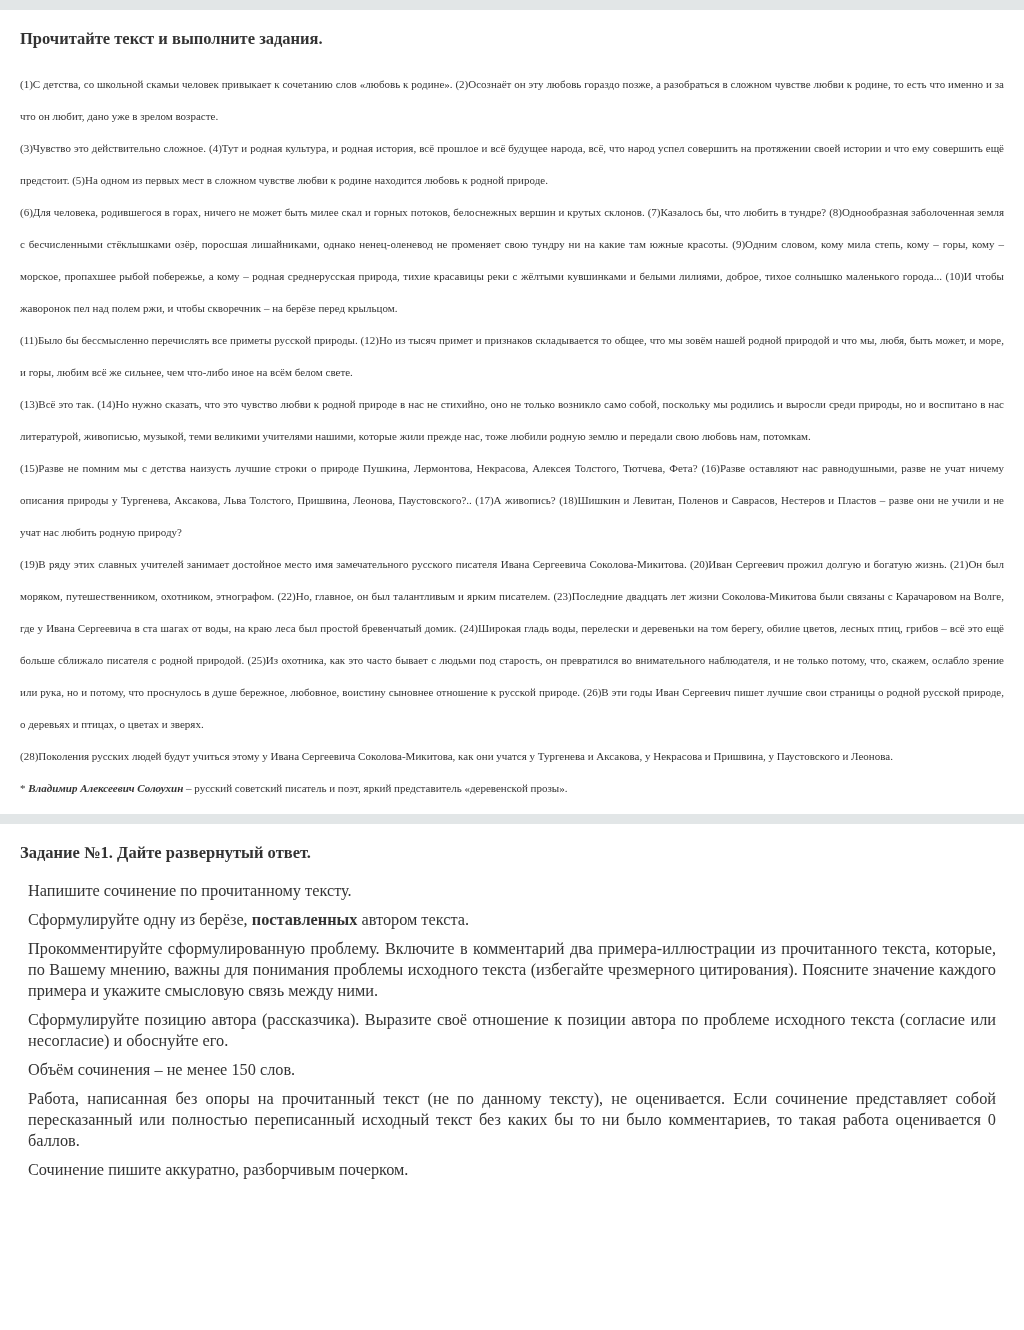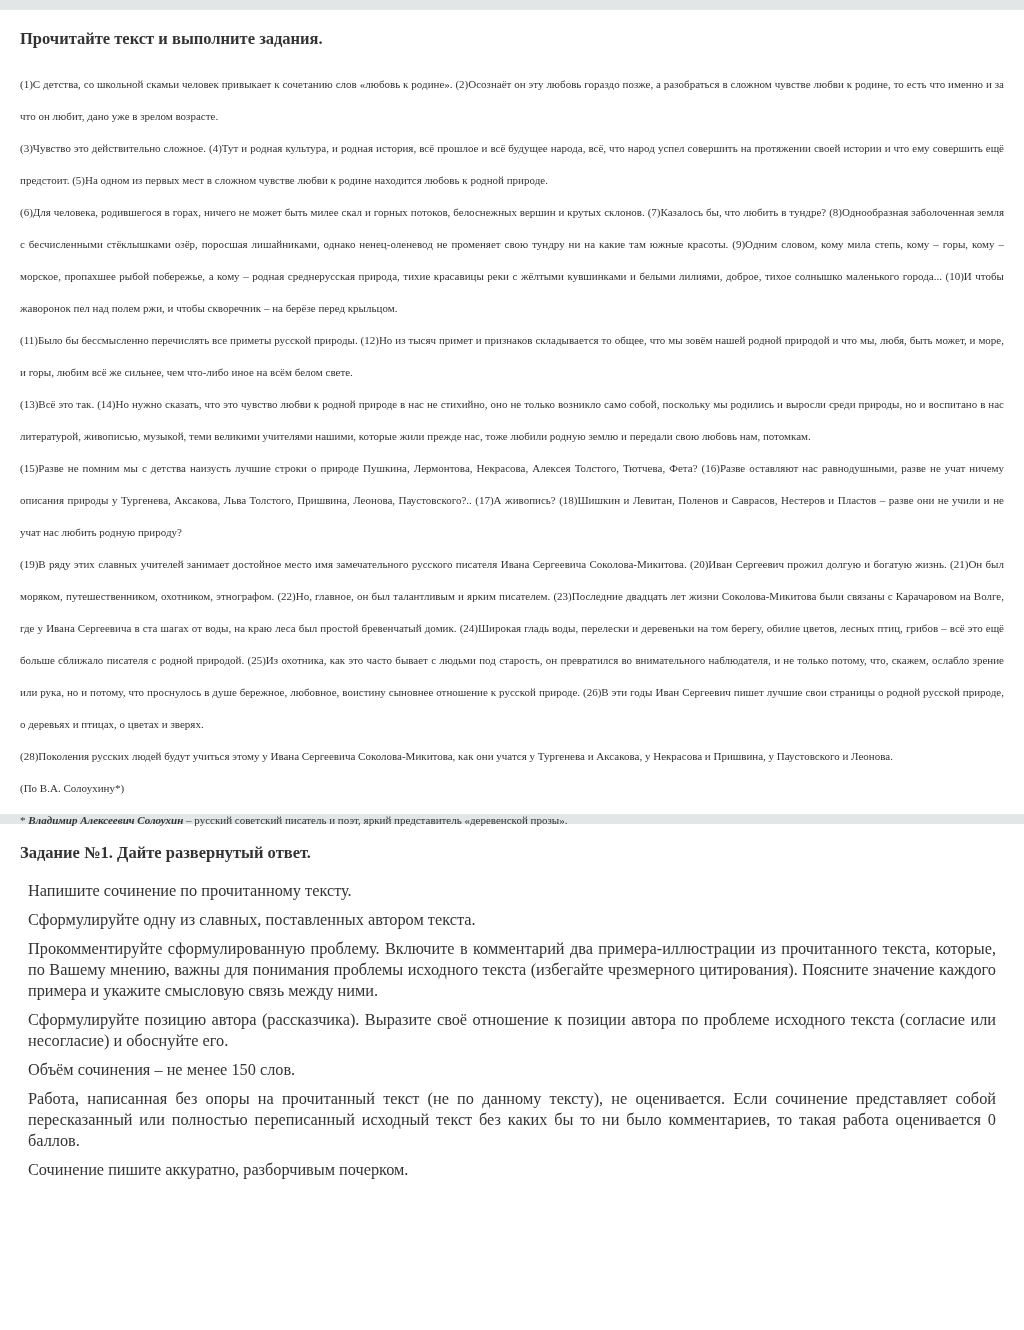--- a/index.html
+++ b/index.html
@@ -55,49 +55,48 @@
     .task .section-title {
       margin-bottom: 17px;
     }
     .task p {
       margin: 8px;
       font-size: 16.3px;
       line-height: 21px;
       text-align: justify;
       text-align-last: left;
     }
-    .bold { font-weight: normal; }
+    .bold { font-weight: bold; }
   </style>
 </head>
 <body>
 
 <div class="band"></div>
 
 <section class="section reading">
   <h2 class="section-title">Прочитайте текст и выполните задания.</h2>
   <div>
     <p>(1)С детства, со школьной скамьи человек привыкает к сочетанию слов «любовь к родине». (2)Осознаёт он эту любовь гораздо позже, а разобраться в сложном чувстве любви к родине, то есть что именно и за что он любит, дано уже в зрелом возрасте.</p>
     <p>(3)Чувство это действительно сложное. (4)Тут и родная культура, и родная история, всё прошлое и всё будущее народа, всё, что народ успел совершить на протяжении своей истории и что ему совершить ещё предстоит. (5)На одном из первых мест в сложном чувстве любви к родине находится любовь к родной природе.</p>
     <p>(6)Для человека, родившегося в горах, ничего не может быть милее скал и горных потоков, белоснежных вершин и крутых склонов. (7)Казалось бы, что любить в тундре? (8)Однообразная заболоченная земля с бесчисленными стёклышками озёр, поросшая лишайниками, однако ненец-оленевод не променяет свою тундру ни на какие там южные красоты. (9)Одним словом, кому мила степь, кому – горы, кому – морское, пропахшее рыбой побережье, а кому – родная среднерусская природа, тихие красавицы реки с жёлтыми кувшинками и белыми лилиями, доброе, тихое солнышко маленького города... (10)И чтобы жаворонок пел над полем ржи, и чтобы скворечник – на берёзе перед крыльцом.</p>
     <p>(11)Было бы бессмысленно перечислять все приметы русской природы. (12)Но из тысяч примет и признаков складывается то общее, что мы зовём нашей родной природой и что мы, любя, быть может, и море, и горы, любим всё же сильнее, чем что-либо иное на всём белом свете.</p>
     <p>(13)Всё это так. (14)Но нужно сказать, что это чувство любви к родной природе в нас не стихийно, оно не только возникло само собой, поскольку мы родились и выросли среди природы, но и воспитано в нас литературой, живописью, музыкой, теми великими учителями нашими, которые жили прежде нас, тоже любили родную землю и передали свою любовь нам, потомкам.</p>
     <p>(15)Разве не помним мы с детства наизусть лучшие строки о природе Пушкина, Лермонтова, Некрасова, Алексея Толстого, Тютчева, Фета? (16)Разве оставляют нас равнодушными, разве не учат ничему описания природы у Тургенева, Аксакова, Льва Толстого, Пришвина, Леонова, Паустовского?.. (17)А живопись? (18)Шишкин и Левитан, Поленов и Саврасов, Нестеров и Пластов – разве они не учили и не учат нас любить родную природу?</p>
     <p>(19)В ряду этих славных учителей занимает достойное место имя замечательного русского писателя Ивана Сергеевича Соколова-Микитова. (20)Иван Сергеевич прожил долгую и богатую жизнь. (21)Он был моряком, путешественником, охотником, этнографом. (22)Но, главное, он был талантливым и ярким писателем. (23)Последние двадцать лет жизни Соколова-Микитова были связаны с Карачаровом на Волге, где у Ивана Сергеевича в ста шагах от воды, на краю леса был простой бревенчатый домик. (24)Широкая гладь воды, перелески и деревеньки на том берегу, обилие цветов, лесных птиц, грибов – всё это ещё больше сближало писателя с родной природой. (25)Из охотника, как это часто бывает с людьми под старость, он превратился во внимательного наблюдателя, и не только потому, что, скажем, ослабло зрение или рука, но и потому, что проснулось в душе бережное, любовное, воистину сыновнее отношение к русской природе. (26)В эти годы Иван Сергеевич пишет лучшие свои страницы о родной русской природе, о деревьях и птицах, о цветах и зверях.</p>
     <p>(28)Поколения русских людей будут учиться этому у Ивана Сергеевича Соколова-Микитова, как они учатся у Тургенева и Аксакова, у Некрасова и Пришвина, у Паустовского и Леонова.</p>
-    <p>(По В.А. Солоухину*)</p>
     <p><span>* </span><span class="footnote-author">Владимир Алексеевич Солоухин</span><span> – русский советский писатель и поэт, яркий представитель «деревенской прозы».</span></p>
   </div>
 </section>
 
 <div class="band"></div>
 
 <section class="section task">
   <h2 class="section-title">Задание №1. Дайте развернутый ответ.</h2>
   <div>
     <p>Напишите сочинение по прочитанному тексту.</p>
-    <p><span>Сформулируйте одну из славных, </span><span class="bold">поставленных</span><span> автором текста.</span></p>
+    <p><span>Сформулируйте одну из берёзе, </span><span class="bold">поставленных</span><span> автором текста.</span></p>
     <p>Прокомментируйте сформулированную проблему. Включите в комментарий два примера-иллюстрации из прочитанного текста, которые, по Вашему мнению, важны для понимания проблемы исходного текста (избегайте чрезмерного цитирования). Поясните значение каждого примера и укажите смысловую связь между ними.</p>
     <p>Сформулируйте позицию автора (рассказчика). Выразите своё отношение к позиции автора по проблеме исходного текста (согласие или несогласие) и обоснуйте его.</p>
     <p>Объём сочинения – не менее 150 слов.</p>
     <p>Работа, написанная без опоры на прочитанный текст (не по данному тексту), не оценивается. Если сочинение представляет собой пересказанный или полностью переписанный исходный текст без каких бы то ни было комментариев, то такая работа оценивается 0 баллов.</p>
     <p>Сочинение пишите аккуратно, разборчивым почерком.</p>
   </div>
 </section>
 
 </body></html>

